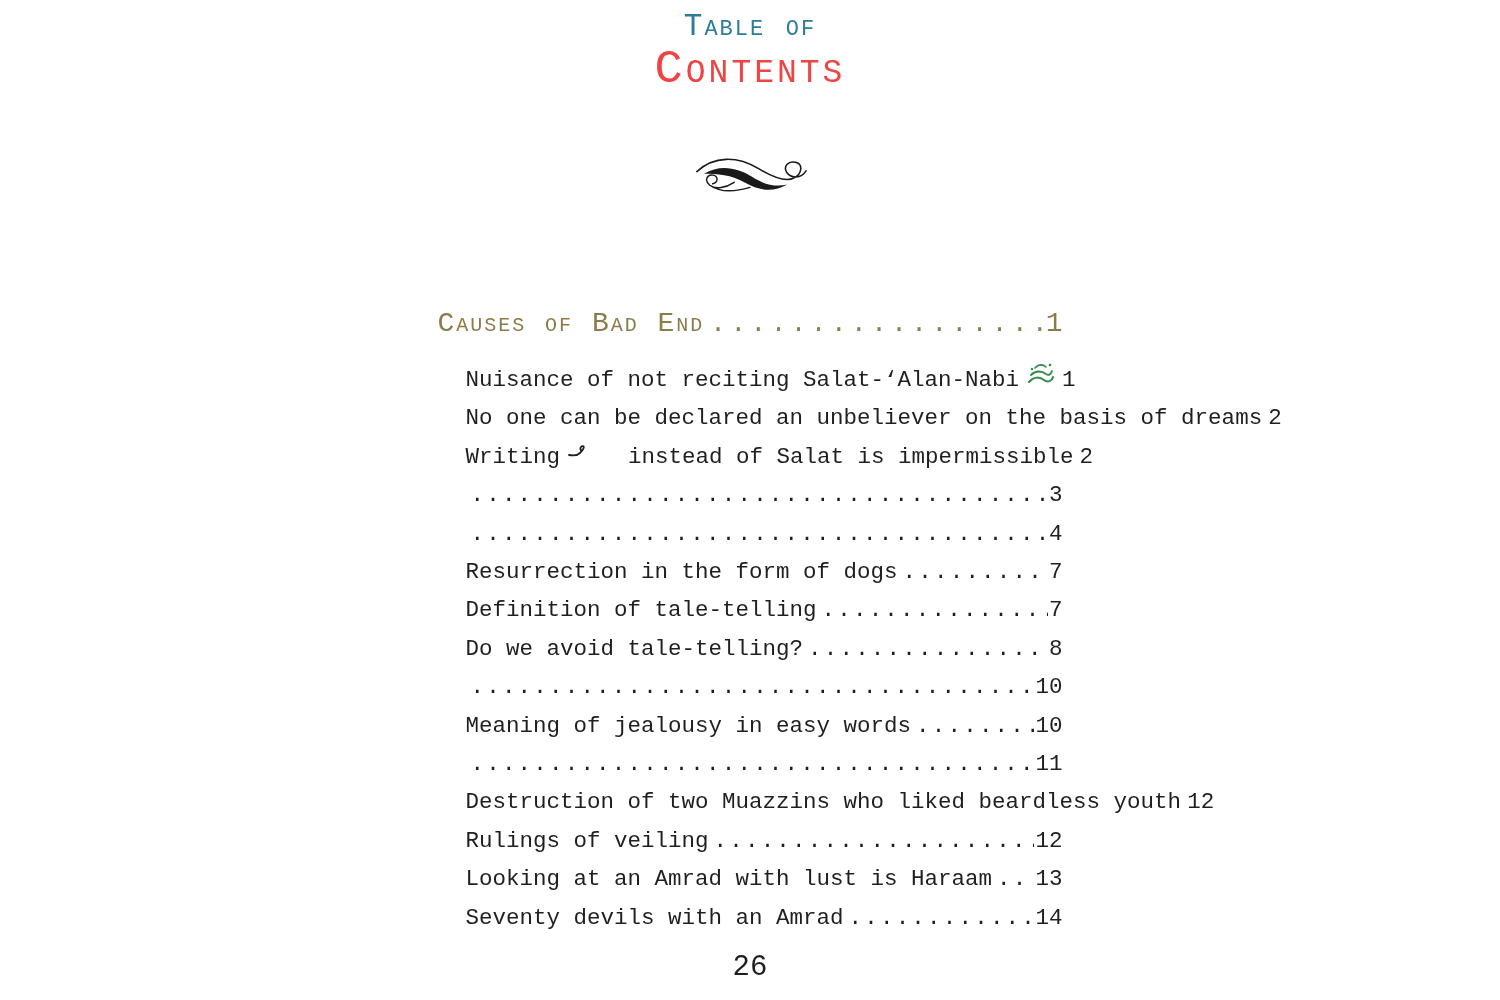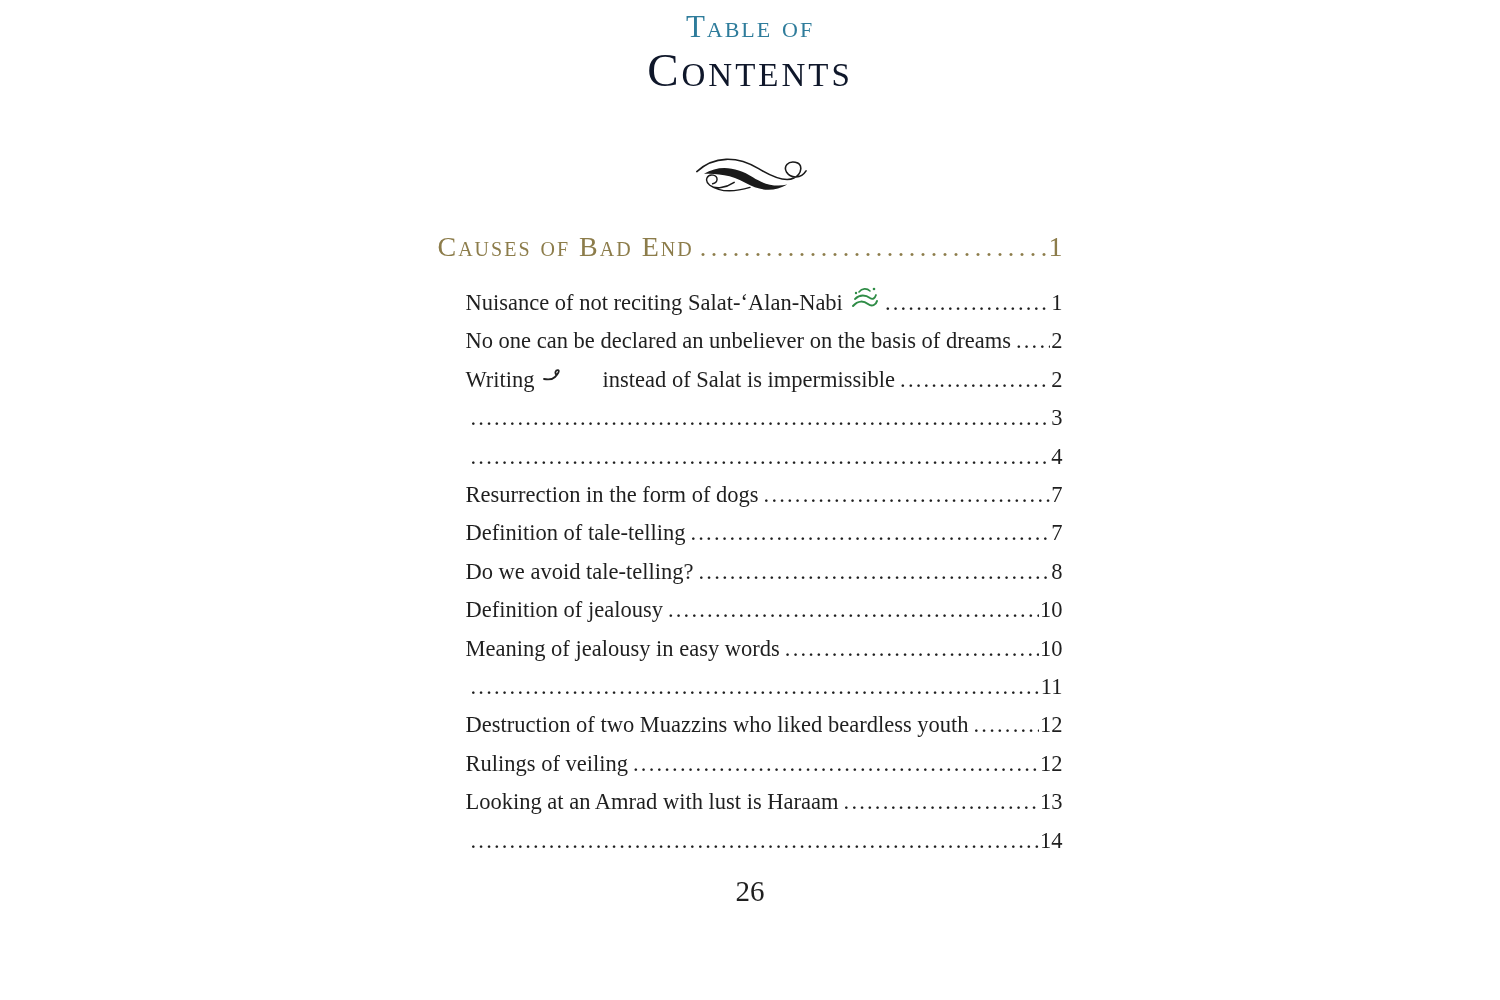--- a/index.html
+++ b/index.html
@@ -11,55 +11,56 @@
     width: 1500px;
     height: 1000px;
     overflow: hidden;
     font-family: "Liberation Serif", "DejaVu Serif", serif;
     color: #1f1f1f;
   }
   .page {
     width: 1500px;
     height: 1000px;
     position: relative;
+    font-family: Liberation Mono, monospace;
   }
   .col {
     width: 625px;
     margin: 0 auto;
   }
   
   .title-line1 {
     padding-top: 10px;
     text-align: center;
     font-variant: small-caps;
     color: #2E7C9B;
     font-size: 31px;
     line-height: 34px;
     letter-spacing: 2px;
   }
   .title-line2 {
     text-align: center;
     font-variant: small-caps;
-    color: #0f172a;
+    color: #ef4444;
     font-size: 47px;
     line-height: 52px;
     letter-spacing: 3px;
   }
   
   .flourish-wrap {
     margin: 54px auto 0;
     width: 118px;
     height: 46px;
   }
   .flourish-wrap svg { display: block; width: 118px; height: 46px; }
   
   .toc-heading {
     display: flex;
     align-items: flex-start;
-    margin-top: 31px;
+    margin-top: 108px;
     color: #8C7C4A;
     font-variant: small-caps;
     font-size: 28px;
     line-height: 40px;
     letter-spacing: 2px;
   }
   .toc-heading .label { white-space: nowrap; }
   .toc-heading .pg {
     font-size: 28px;
     letter-spacing: 0;
@@ -204,21 +205,20 @@
         <span class="pg">7</span>
       </li>
 
       <li class="entry">
         <span class="label">Do we avoid tale-telling?</span>
         <span class="dots"></span>
         <span class="pg">8</span>
       </li>
 
       <li class="entry">
-        <span class="label">Definition of jealousy</span>
         <span class="dots"></span>
         <span class="pg">10</span>
       </li>
 
       <li class="entry">
         <span class="label">Meaning of jealousy in easy words</span>
         <span class="dots"></span>
         <span class="pg">10</span>
       </li>
 
@@ -239,20 +239,21 @@
         <span class="pg">12</span>
       </li>
 
       <li class="entry">
         <span class="label">Looking at an Amrad with lust is Haraam</span>
         <span class="dots"></span>
         <span class="pg">13</span>
       </li>
 
       <li class="entry">
+        <span class="label">Seventy devils with an Amrad</span>
         <span class="dots"></span>
         <span class="pg">14</span>
       </li>
 
     </ul>
   </div>
 
   <div class="folio">26</div>
 
 </div>

